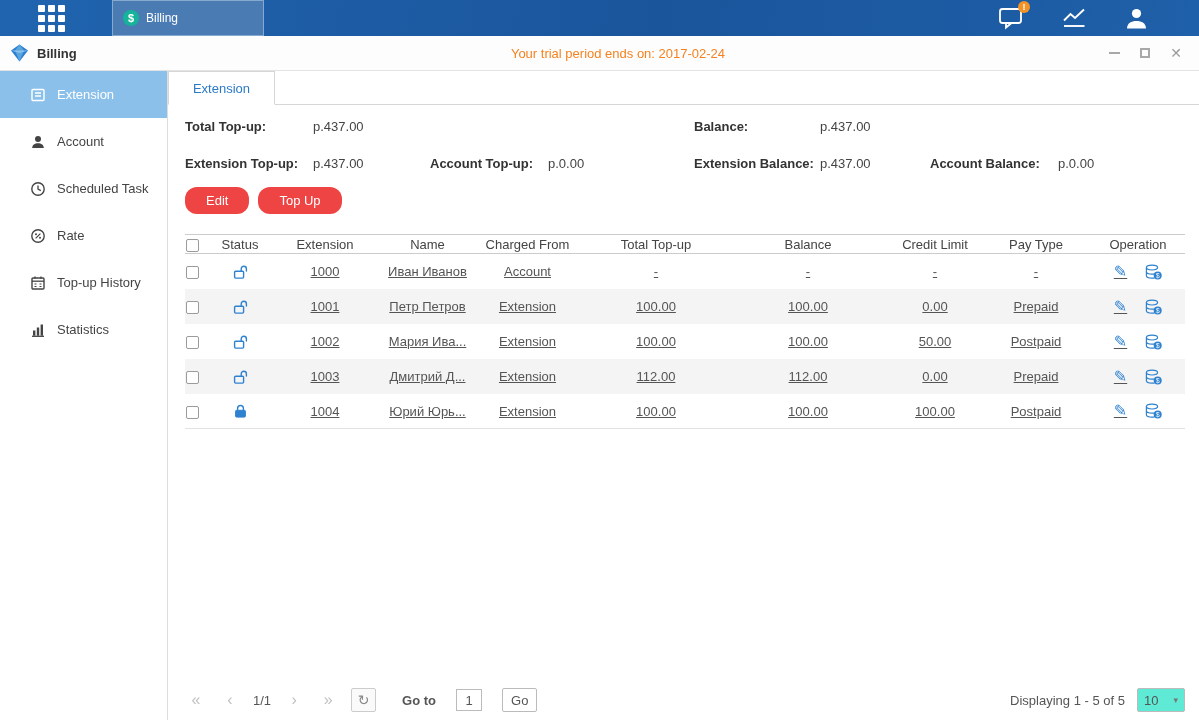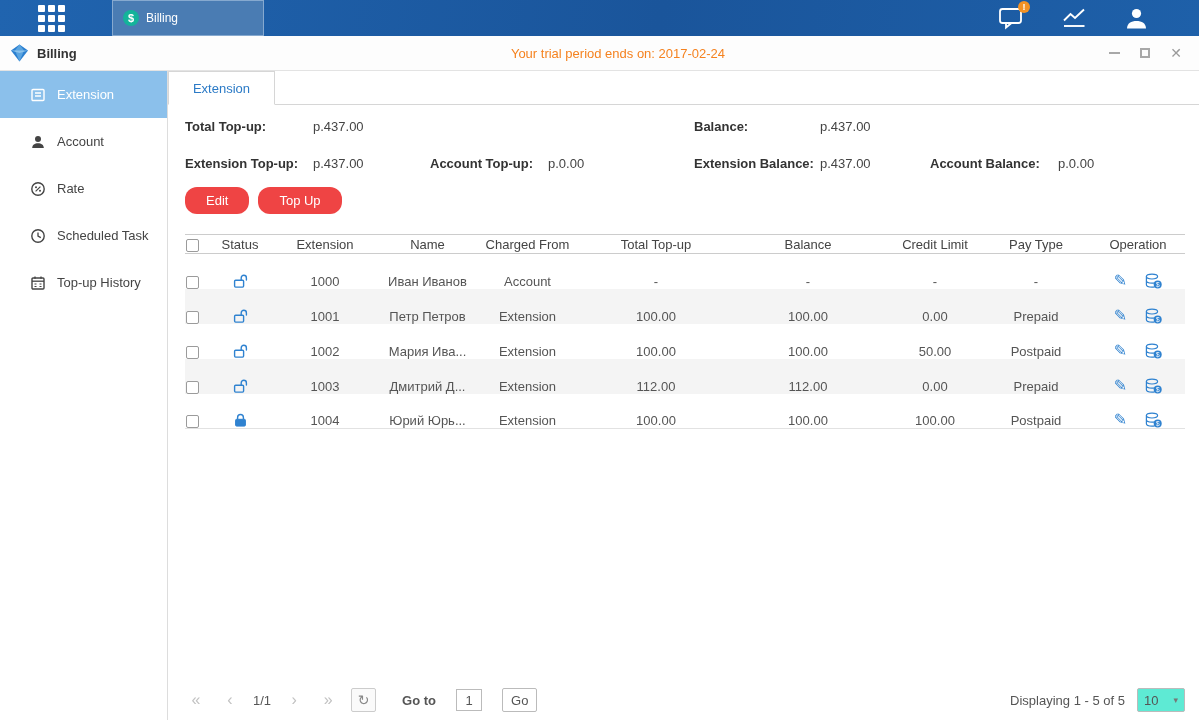--- a/index.html
+++ b/index.html
@@ -45,21 +45,21 @@
   .w3 .sum-label { width:126px; } .w4 .sum-label { width:128px; }
   .sum-value { color:#444; }
 
   
   .btnrow { margin:16px 0 0 17px; display:flex; gap:9px; }
   .btn { background:#ef4444; color:#fff; font-size:13px; border:none; border-radius:12px; padding:6px 21px; cursor:pointer; font-family:inherit; }
 
   
   .table { margin:20px 14px 0 17px; color:#555; }
   .thead { display:flex; border-top:1px solid #ccc; border-bottom:1px solid #ccc; height:20px; align-items:center; color:#444; }
-  .trow { display:flex; height:35px; align-items:flex-end; }
+  .trow { display:flex; height:35px; align-items:center;text-decoration:underline; }
   .trow:nth-of-type(2n) { background:#f4f4f4; }
   .trow:last-of-type { border-bottom:1px solid #e2e2e2; }
   .cell { text-align:center; white-space:nowrap; overflow:hidden; }
   .c-cb { width:30px; text-align:left; padding-left:1px; }
   .c-status { width:50px; } .c-ext { width:120px; } .c-name { width:85px; }
   .c-from { width:115px; } .c-total { width:142px; } .c-bal { width:162px; }
   .c-credit { width:92px; } .c-pay { width:110px; }
   .c-op { width:94px; display:flex; justify-content:center; gap:18px; align-items:center; }
   .cb { display:inline-block; width:13px; height:13px; border:1px solid #9b9b9b; border-radius:2px; background:#fff; vertical-align:middle; cursor:pointer; }
   .lock svg { vertical-align:middle; }
@@ -155,41 +155,50 @@
     <div class="side-item">
       <svg width="16" height="16" viewBox="0 0 16 16">
           <circle cx="8" cy="5" r="3" fill="currentColor"></circle>
           <path d="M2.2 14 c0-3.2 2.6-4.8 5.8-4.8 s5.8 1.6 5.8 4.8 z" fill="currentColor"></path>
         </svg>
       <span>Account</span>
     </div>
     <div class="side-item">
       <svg width="16" height="16" viewBox="0 0 16 16">
           <circle cx="8" cy="8" r="6.2" fill="none" stroke="currentColor" stroke-width="1.4"></circle>
+          <path d="M8 4.5 V8 l2.8 1.6" fill="none" stroke="currentColor" stroke-width="1.3"></path>
+        </svg>
+      <span>Scheduled Task</span>
+    </div>
+    <div class="side-item">
+      <svg width="16" height="16" viewBox="0 0 16 16">
+          <circle cx="8" cy="8" r="6.2" fill="none" stroke="currentColor" stroke-width="1.4"></circle>
           <path d="M5.6 10.4 L10.4 5.6" stroke="currentColor" stroke-width="1.2"></path>
           <circle cx="6" cy="6.2" r="1" fill="currentColor"></circle>
           <circle cx="10" cy="9.8" r="1" fill="currentColor"></circle>
         </svg>
       <span>Rate</span>
-    </div>
-    <div class="side-item">
-      <svg width="16" height="16" viewBox="0 0 16 16">
-          <circle cx="8" cy="8" r="6.2" fill="none" stroke="currentColor" stroke-width="1.4"></circle>
-          <path d="M8 4.5 V8 l2.8 1.6" fill="none" stroke="currentColor" stroke-width="1.3"></path>
-        </svg>
-      <span>Scheduled Task</span>
     </div>
     <div class="side-item">
       <svg width="16" height="16" viewBox="0 0 16 16">
           <rect x="2" y="3" width="12" height="11" rx="1" fill="none" stroke="currentColor" stroke-width="1.4"></rect>
           <path d="M2 6.2 h12" stroke="currentColor" stroke-width="1.3"></path>
           <path d="M5 1.6 v2.2 M11 1.6 v2.2" stroke="currentColor" stroke-width="1.3"></path>
           <path d="M4.5 9 h2 M9.5 9 h2 M4.5 11.5 h2 M9.5 11.5 h2" stroke="currentColor" stroke-width="1.2"></path>
         </svg>
       <span>Top-up History</span>
+    </div>
+    <div class="side-item">
+      <svg width="16" height="16" viewBox="0 0 16 16">
+          <path d="M2 14.3 h12" stroke="currentColor" stroke-width="1.3"></path>
+          <rect x="3" y="8.5" width="2.4" height="5.2" fill="currentColor"></rect>
+          <rect x="6.8" y="5.5" width="2.4" height="8.2" fill="currentColor"></rect>
+          <rect x="10.6" y="2.5" width="2.4" height="11.2" fill="currentColor"></rect>
+        </svg>
+      <span>Statistics</span>
     </div>
   </div>
 
   <div class="content">
     <div class="tabrow">
       <div class="tab">Extension</div>
     </div>
 
     <div class="summary">
       <div class="sum-cell w1">

